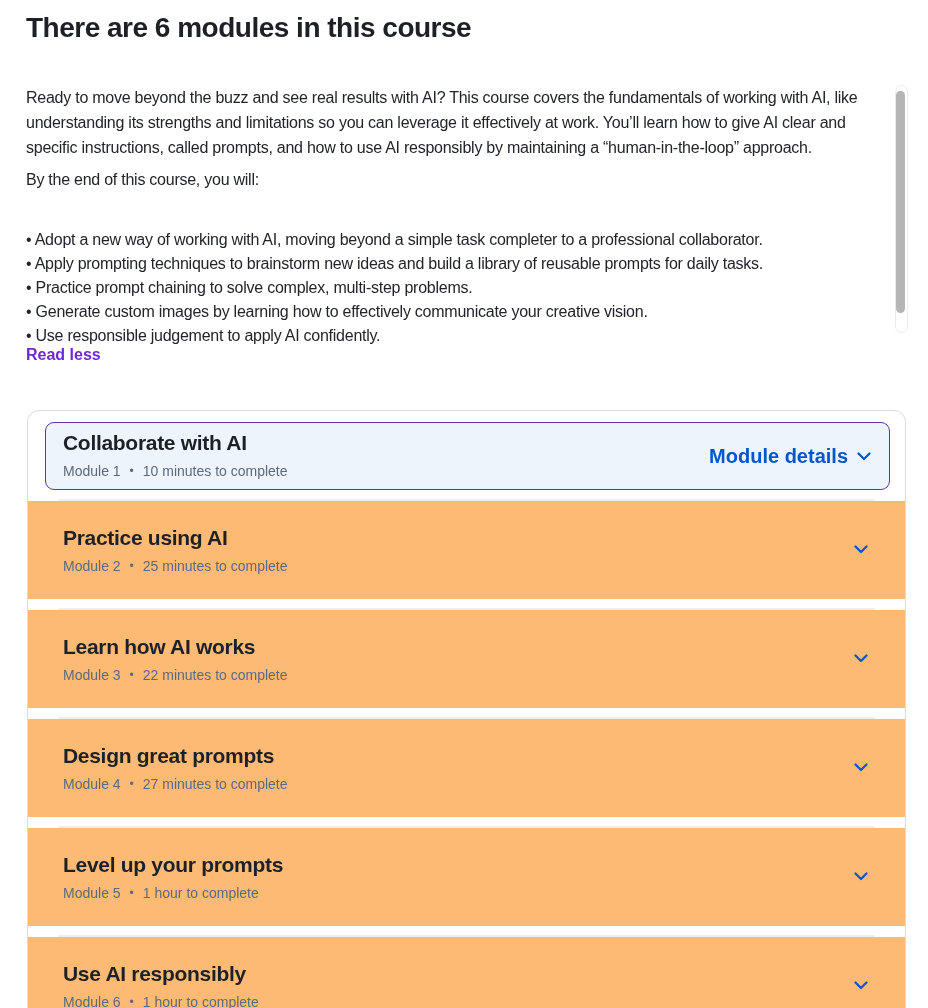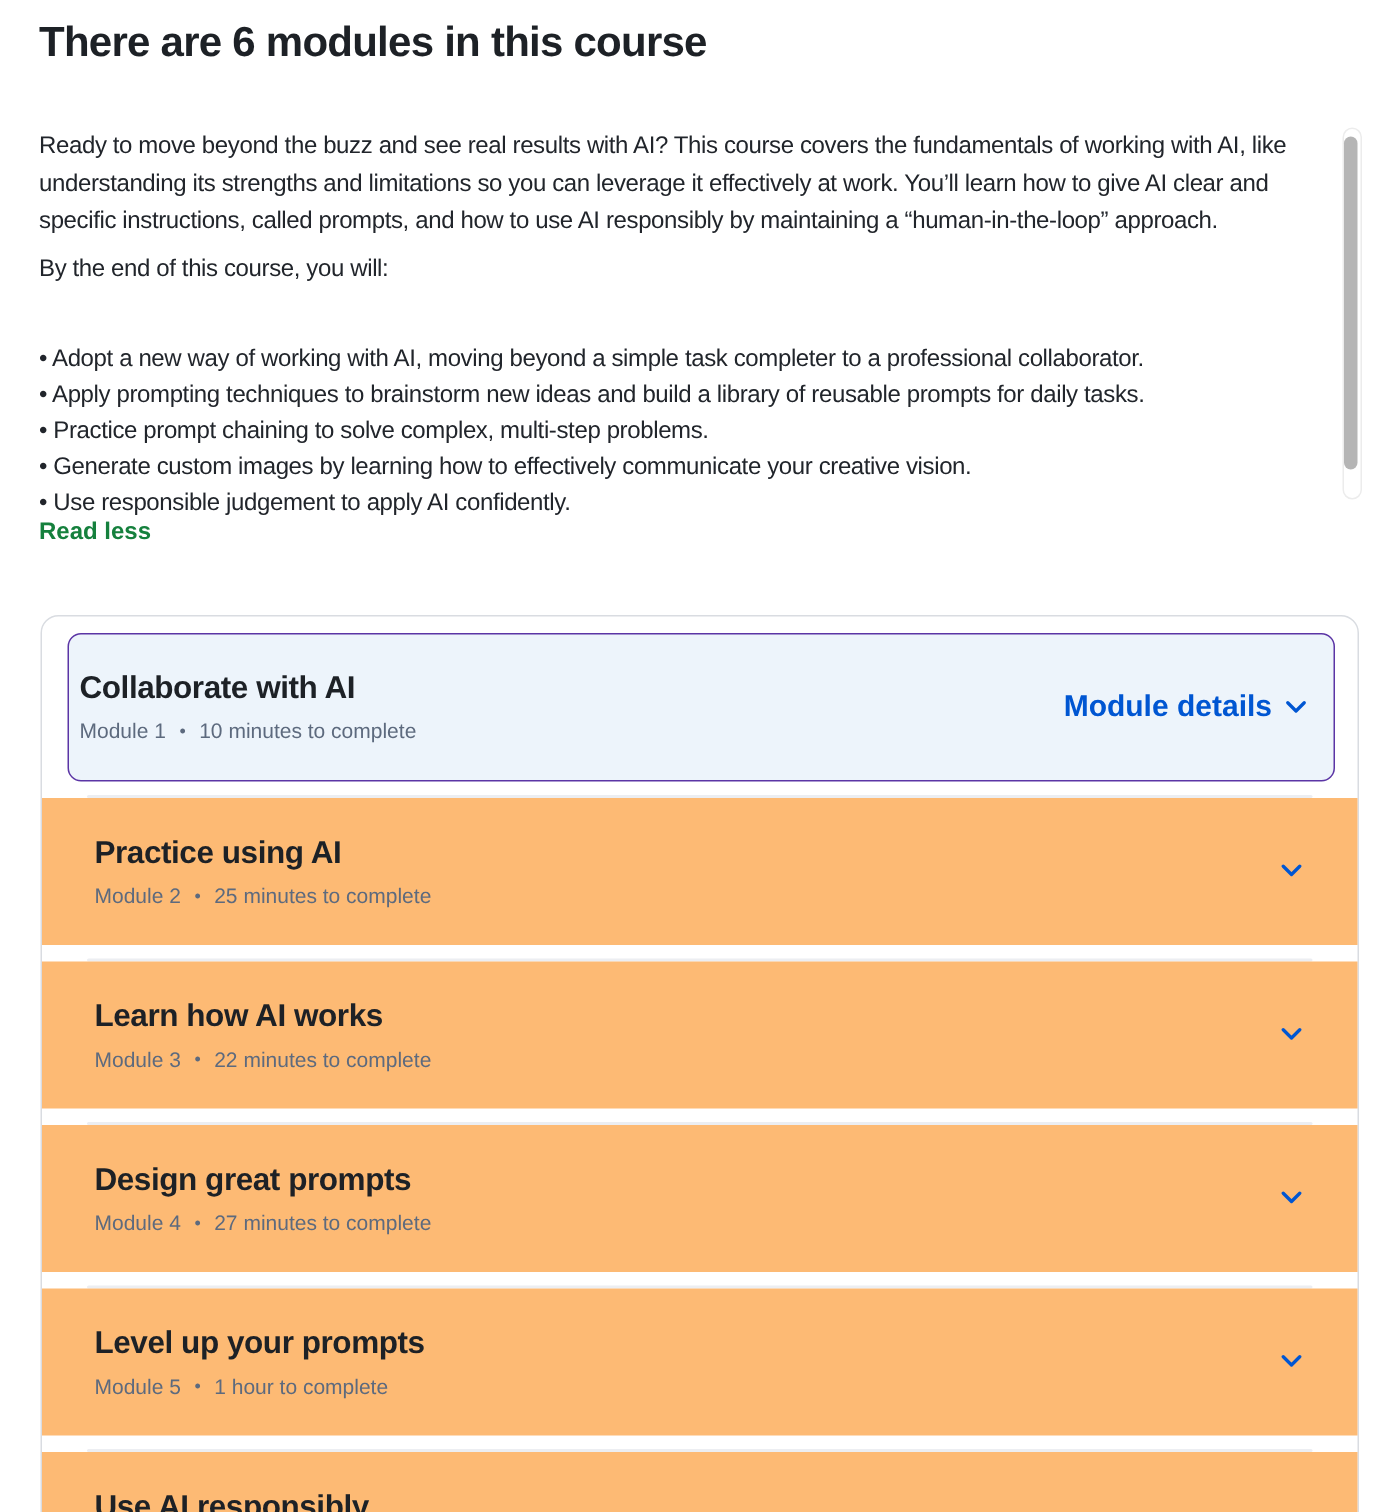--- a/index.html
+++ b/index.html
@@ -30,38 +30,38 @@
     background: #ffffff; border: 1px solid #ececec; border-radius: 7px;
     box-sizing: border-box;
   }
   .scroll-thumb {
     position: absolute; right: 2px; top: 5px;
     width: 9px; height: 222px;
     background: #b5b5b5; border-radius: 5px;
   }
   .read-less {
     position: absolute; left: 26px; top: 346px;
-    font-size: 16px; font-weight: 700; color: #15803d;
+    font-size: 16px; font-weight: 700; color: #6d28d9;
     cursor: pointer; text-decoration: none; text-align: right;
   }
   .modules-card {
     position: absolute; left: 27px; top: 410px;
     width: 879px; height: 660px;
     border: 1px solid #d9dce1; border-radius: 12px;
     box-sizing: border-box;
     padding-top: 11px;
     background: #ffffff;
   }
   .selected-module {
-    margin: 0 15px 0 17px; height: 99px;
+    margin: 0 15px 0 17px; height: 68px;
     background: #edf4fb;
     border: 1px solid #5b35a5; border-radius: 9px;
     box-sizing: border-box;
     display: flex; align-items: center; justify-content: space-between;
-    padding: 0 18px 0 7px;
+    padding: 0 18px 0 17px;
     cursor: pointer;
   }
   .module-title {
     font-size: 21px; font-weight: 700; color: #1d2126;
     line-height: 24px; letter-spacing: -0.3px;
   }
   .module-meta {
     margin-top: 6px; font-size: 14px; color: #5d6a7e;
     line-height: 20px; display: flex; align-items: center; gap: 9px;
   }

